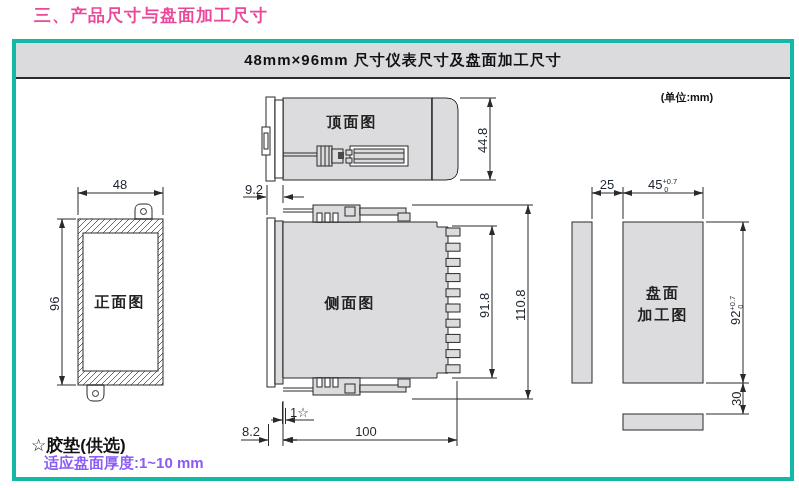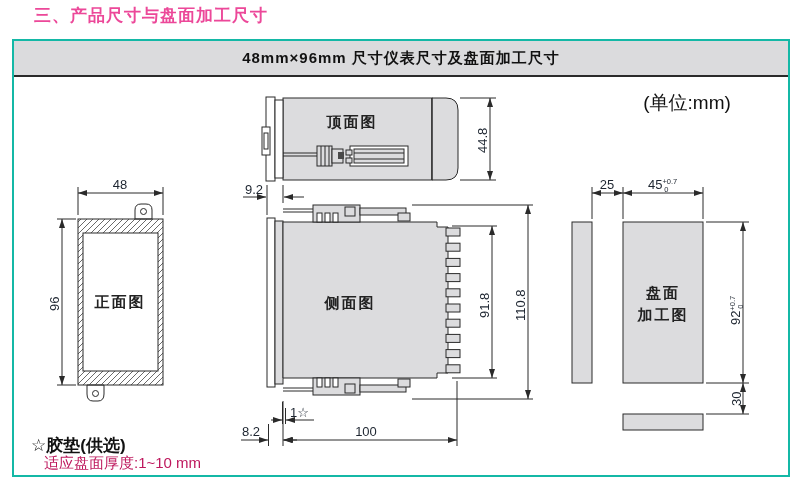--- a/index.html
+++ b/index.html
@@ -1,24 +1,24 @@
 <!DOCTYPE html>
 <html><head>
 <meta charset="utf-8">
 <style>
   html,body{margin:0;padding:0;background:#fff;}
   .page{position:relative;width:799px;height:488px;background:#fff;overflow:hidden;
         font-family:"Liberation Sans","DejaVu Sans",sans-serif;color:#1a1a1a;}
   .title{position:absolute;left:26px;top:4px;font-size:17px;font-weight:bold;letter-spacing:1px;color:#ec4899;margin-left:8px;}
-  .frame{position:absolute;left:12px;top:39px;width:774px;height:434px;border:2px solid #14b8a6;background:#fff;}
+  .frame{position:absolute;left:12px;top:39px;width:774px;height:434px;border:4px solid #14b8a6;background:#fff;}
   .frame-header{height:34px;background:#dbdbdd;border-bottom:2px solid #2a2a2a;
         display:flex;align-items:center;justify-content:center;font-size:15px;font-weight:bold;letter-spacing:1px;color:#111;}
-  .unit{position:absolute;left:602px;top:90px;width:170px;text-align:center;font-size:19px;font-weight:400;color:#111;}
+  .unit{position:absolute;left:602px;top:90px;width:170px;text-align:center;font-size:11px;font-weight:700;color:#111;}
   .note1{position:absolute;left:31px;top:434px;font-size:17px;font-weight:600;color:#111;}
-  .note2{position:absolute;left:44px;top:454px;font-size:15px;font-weight:400;color:#be185d;}
+  .note2{position:absolute;left:44px;top:454px;font-size:15px;font-weight:700;color:#8b5cf6;}
   svg{position:absolute;left:0;top:0;}
   .ln{stroke:#2a2a2a;stroke-width:1;fill:none;}
   .dim{stroke:#2a2a2a;stroke-width:1;fill:none;}
   .fg{fill:#dcdcde;stroke:#2a2a2a;stroke-width:1;}
   .fw{fill:#ffffff;stroke:#2a2a2a;stroke-width:1;}
   .fd{fill:#4a4a4a;stroke:none;}
   .dimtxt{font-family:"Liberation Sans","DejaVu Sans",sans-serif;font-size:13px;fill:#1d2530;}
   .lbl{font-family:"Liberation Sans","DejaVu Sans",sans-serif;font-size:15px;font-weight:600;fill:#222;letter-spacing:2px;}
 </style>
 </head>

